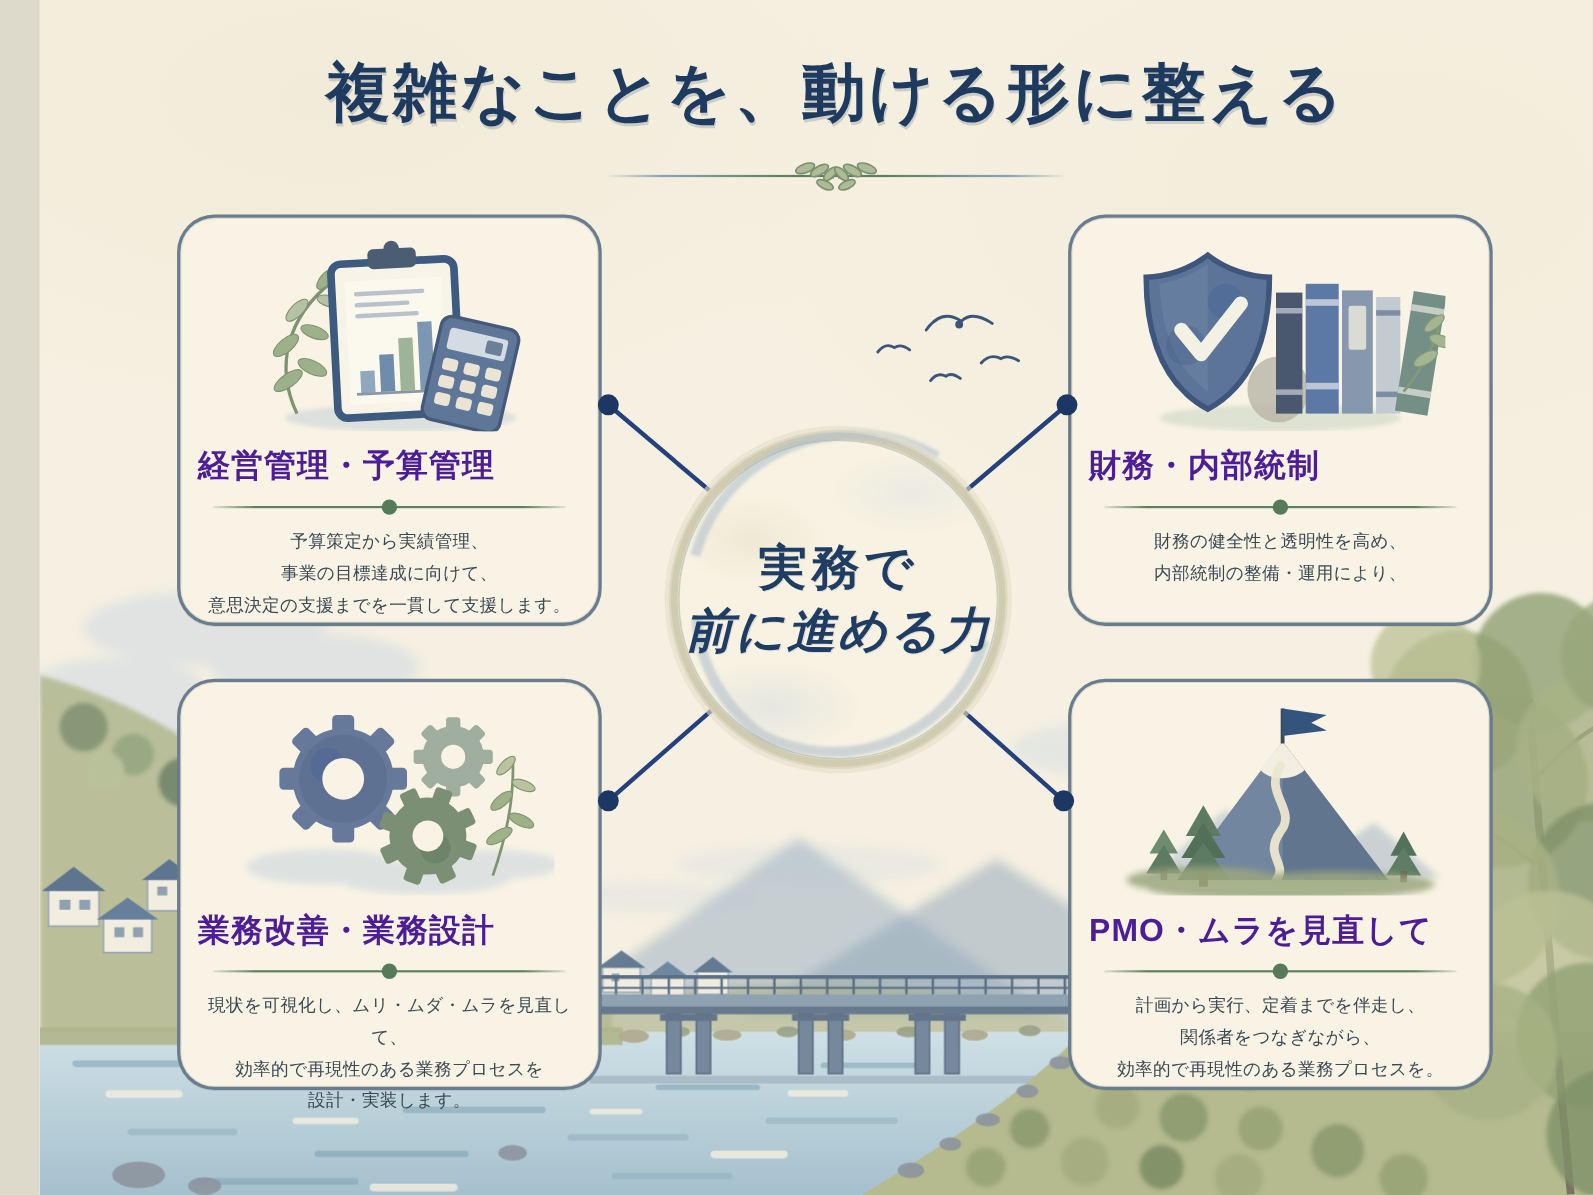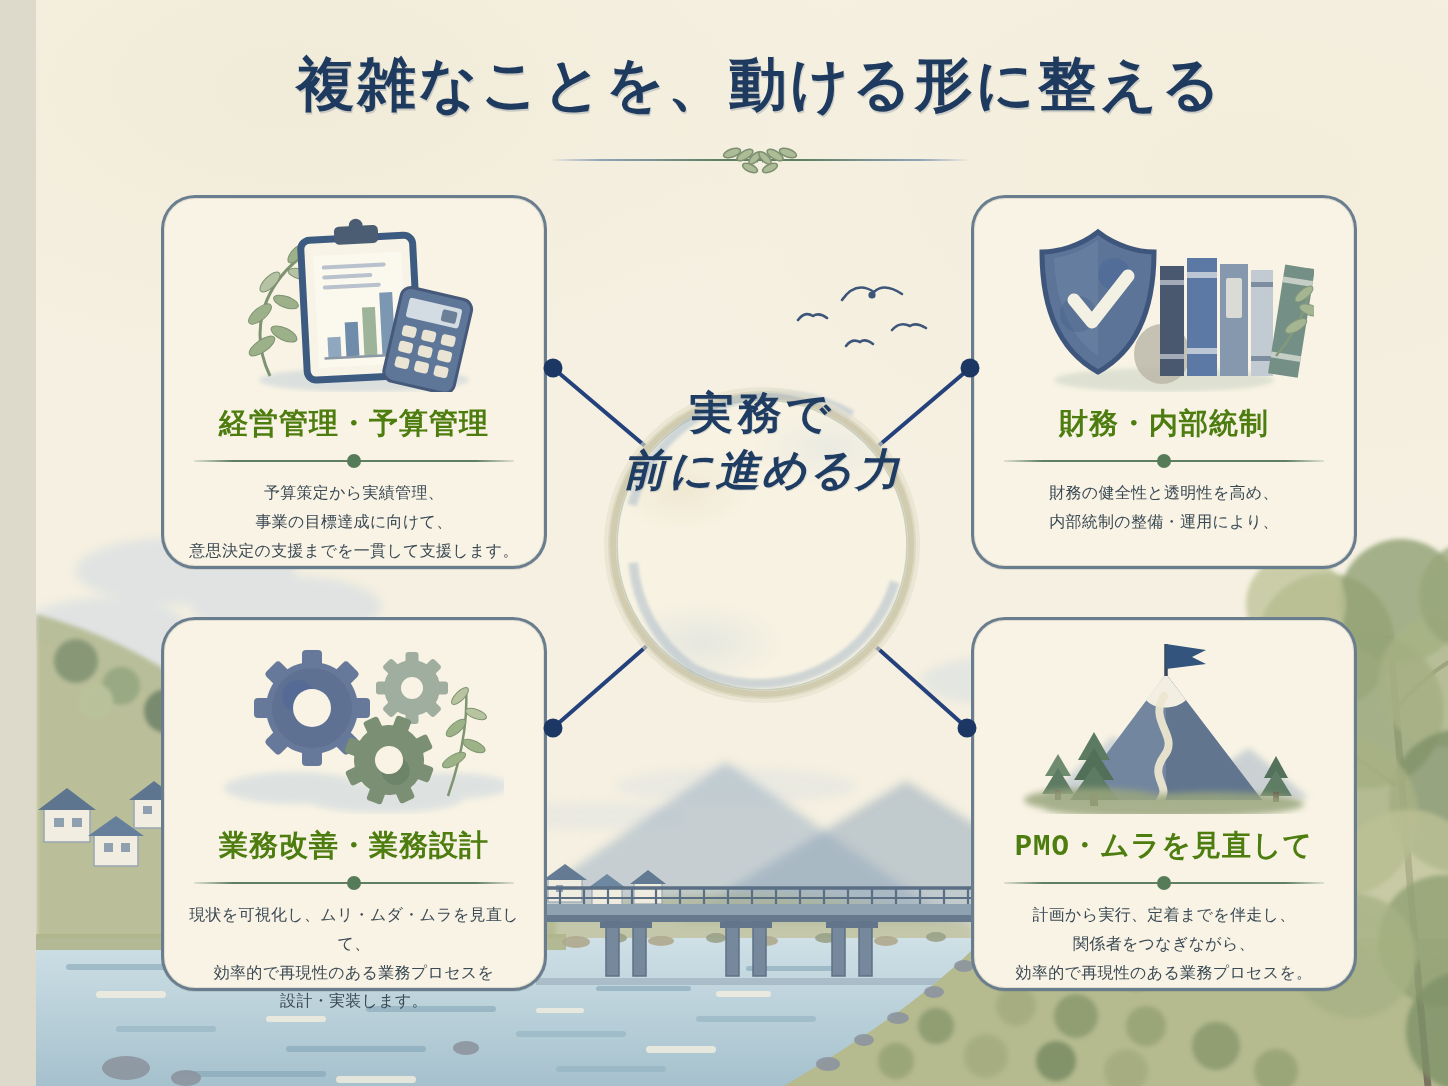--- a/index.html
+++ b/index.html
@@ -39,22 +39,22 @@
     border-radius:34px;
     box-shadow:inset 0 0 0 1px rgba(110,130,120,.18), 0 1px 0 rgba(90,110,95,.15);
     padding:8px 16px 0;z-index:3;
   }
   .card.tl{left:125px;top:195px;}
   .card.tr{left:935px;top:195px;}
   .card.bl{left:125px;top:617px;}
   .card.br{left:935px;top:617px;}
   .card-illustration{display:flex;justify-content:center;align-items:flex-end;height:178px;margin-top:8px;}
   .card-title{
-    font-family:Liberation Mono, monospace;
-    font-size:29px;font-weight:700;color:#4d7c0f;text-align:center;
+    font-family:Liberation Sans, sans-serif;
+    font-size:29px;font-weight:700;color:#4c1d95;
     letter-spacing:1px;margin-top:12px;white-space:nowrap;
   }
   .card-divider{position:relative;height:14px;margin:10px 14px 11px;}
   .card-divider .line{
     position:absolute;top:6px;left:0;width:100%;height:2px;
     background:linear-gradient(90deg, rgba(94,127,98,.15), #5e7f62 12%, #5e7f62 88%, rgba(94,127,98,.15));
   }
   .card-divider .dot{
     position:absolute;top:0;left:50%;transform:translateX(-50%);
     width:14px;height:14px;border-radius:50%;background:#567b58;
@@ -66,21 +66,21 @@
   .center-circle .fill{
     position:absolute;inset:8px;border-radius:50%;
     background:
       radial-gradient(120px 60px at 30% 82%, rgba(190,205,218,.3), transparent 70%),
       radial-gradient(110px 55px at 72% 18%, rgba(205,216,226,.28), transparent 70%),
       radial-gradient(100px 60px at 24% 32%, rgba(232,223,196,.5), transparent 70%),
       #f7f2e2;
   }
   .center-circle svg{position:absolute;inset:0;}
   .center-text{
-    position:absolute;inset:0;display:flex;flex-direction:column;align-items:center;
+    position:absolute;inset:0;display:flex;flex-direction:column;align-items:center;justify-content:center;
     font-family:"Liberation Serif","DejaVu Serif",serif;font-weight:700;color:#1f3c63;
     text-shadow:1px 1px 0 rgba(31,60,99,.12);
   }
   .center-text .l1{font-size:44px;letter-spacing:4px;line-height:1.3;}
   .center-text .l2{font-size:44px;letter-spacing:2px;line-height:1.3;font-style:italic;}
 </style>
 </head>
 <body>
 
 <div class="stage">

